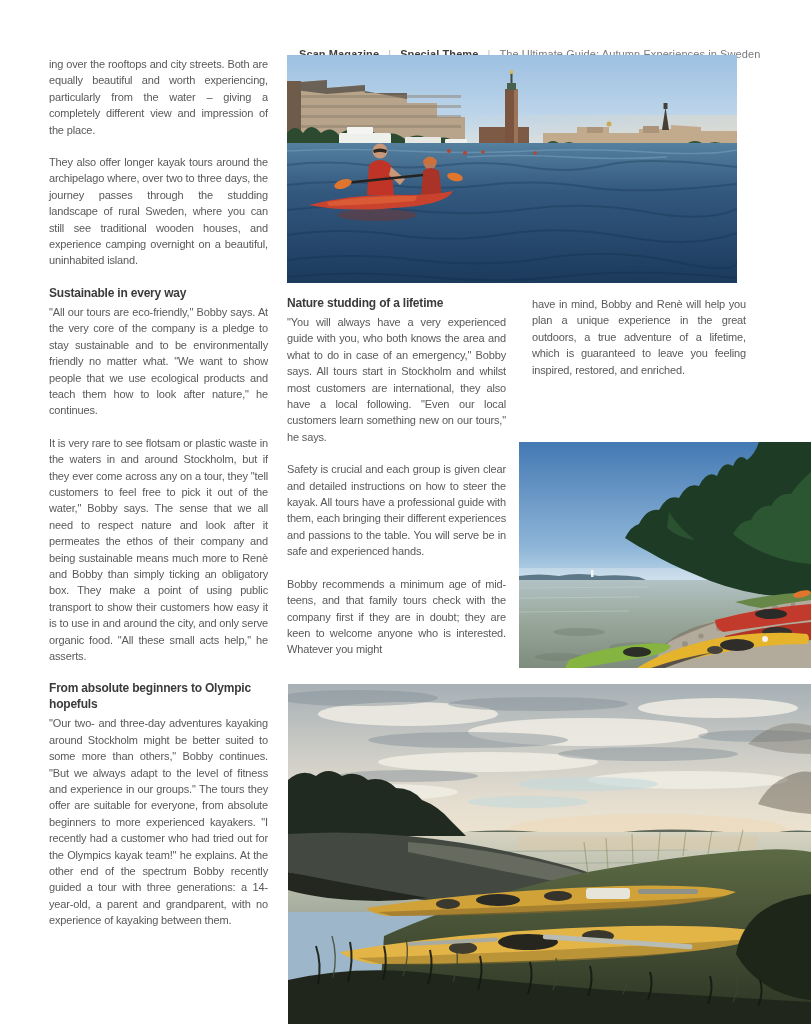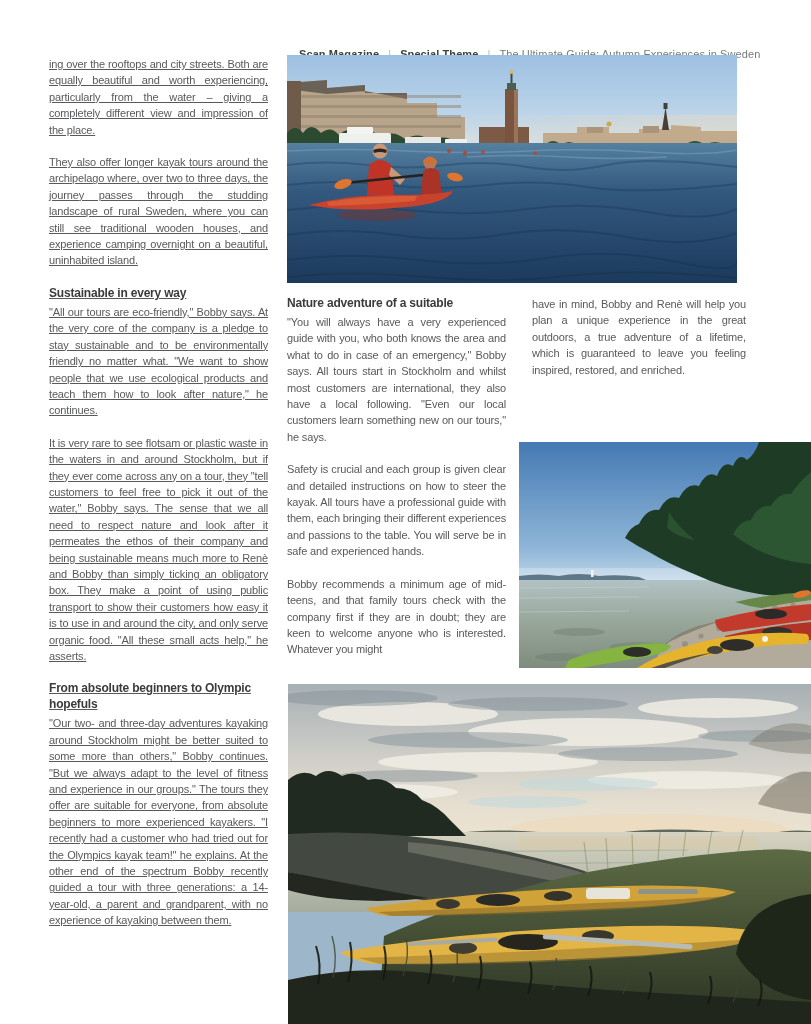--- a/index.html
+++ b/index.html
@@ -19,21 +19,21 @@
   .col {
     position:absolute; font-size:11px; line-height:16.4px; letter-spacing:-0.15px;
     color:#58595b; text-align:justify;
   }
   .col p { margin:0 0 16px 0; }
   .col p:last-child { margin-bottom:0; }
   .col h3 {
     font-size:12px; line-height:16px; color:#3b3b3d; margin:0 0 3px 0;
     text-align:left; letter-spacing:-0.2px;
   }
-  .col-left  { left:49px;  top:56px;  width:219px;text-decoration:underline; }
+  .col-left  { left:49px;  top:56px;  width:219px; }
   .col-mid   { left:287px; top:295px; width:219px; }
   .col-right { left:532px; top:296px; width:214px; }
   .contact { font-weight:bold; color:#3b3b3d; margin:0; line-height:16.5px; text-align:left; }
   
   .photo { position:absolute; overflow:hidden; background:#9db6c9; }
   .photo svg { display:block; width:100%; height:100%; }
   .photo-top    { left:287px; top:55px;  width:450px; height:228px; }
   .photo-shore  { left:519px; top:442px; width:292px; height:226px; }
   .photo-sunset { left:288px; top:684px; width:523px; height:340px; }
 </style>
@@ -139,21 +139,21 @@
         <line x1="58" y1="128" x2="136" y2="120" stroke="#23221f" stroke-width="2.4"></line>
         <ellipse cx="56" cy="129" rx="9" ry="4.5" fill="#e0762e" transform="rotate(-18 56 129)"></ellipse>
         <ellipse cx="168" cy="122" rx="8" ry="4" fill="#e0762e" transform="rotate(14 168 122)"></ellipse>
         <path d="M22,150 Q70,138 118,140 Q148,140 166,136 Q160,148 120,152 Q60,158 22,150 Z" fill="#c8422e"></path>
         <path d="M40,147 Q80,140 130,141 L128,146 Q80,150 42,151 Z" fill="#e06038" opacity="0.8"></path>
       </g>
     </svg>
   </div>
 
   <div class="col col-mid">
-    <h3>Nature adventure of a suitable</h3>
+    <h3>Nature studding of a lifetime</h3>
     <p>"You will always have a very experienced guide with you, who both knows the area and what to do in case of an emergency," Bobby says. All tours start in Stockholm and whilst most customers are international, they also have a local following. "Even our local customers learn something new on our tours," he says.</p>
     <p>Safety is crucial and each group is given clear and detailed instructions on how to steer the kayak. All tours have a professional guide with them, each bringing their different experiences and passions to the table. You will serve be in safe and experienced hands.</p>
     <p>Bobby recommends a minimum age of mid-teens, and that family tours check with the company first if they are in doubt; they are keen to welcome anyone who is interested. Whatever you might</p>
   </div>
 
   <div class="col col-right">
     <p>have in mind, Bobby and Renè will help you plan a unique experience in the great outdoors, a true adventure of a lifetime, which is guaranteed to leave you feeling inspired, restored, and enriched.</p>
   </div>
 
   <div class="photo photo-shore">

